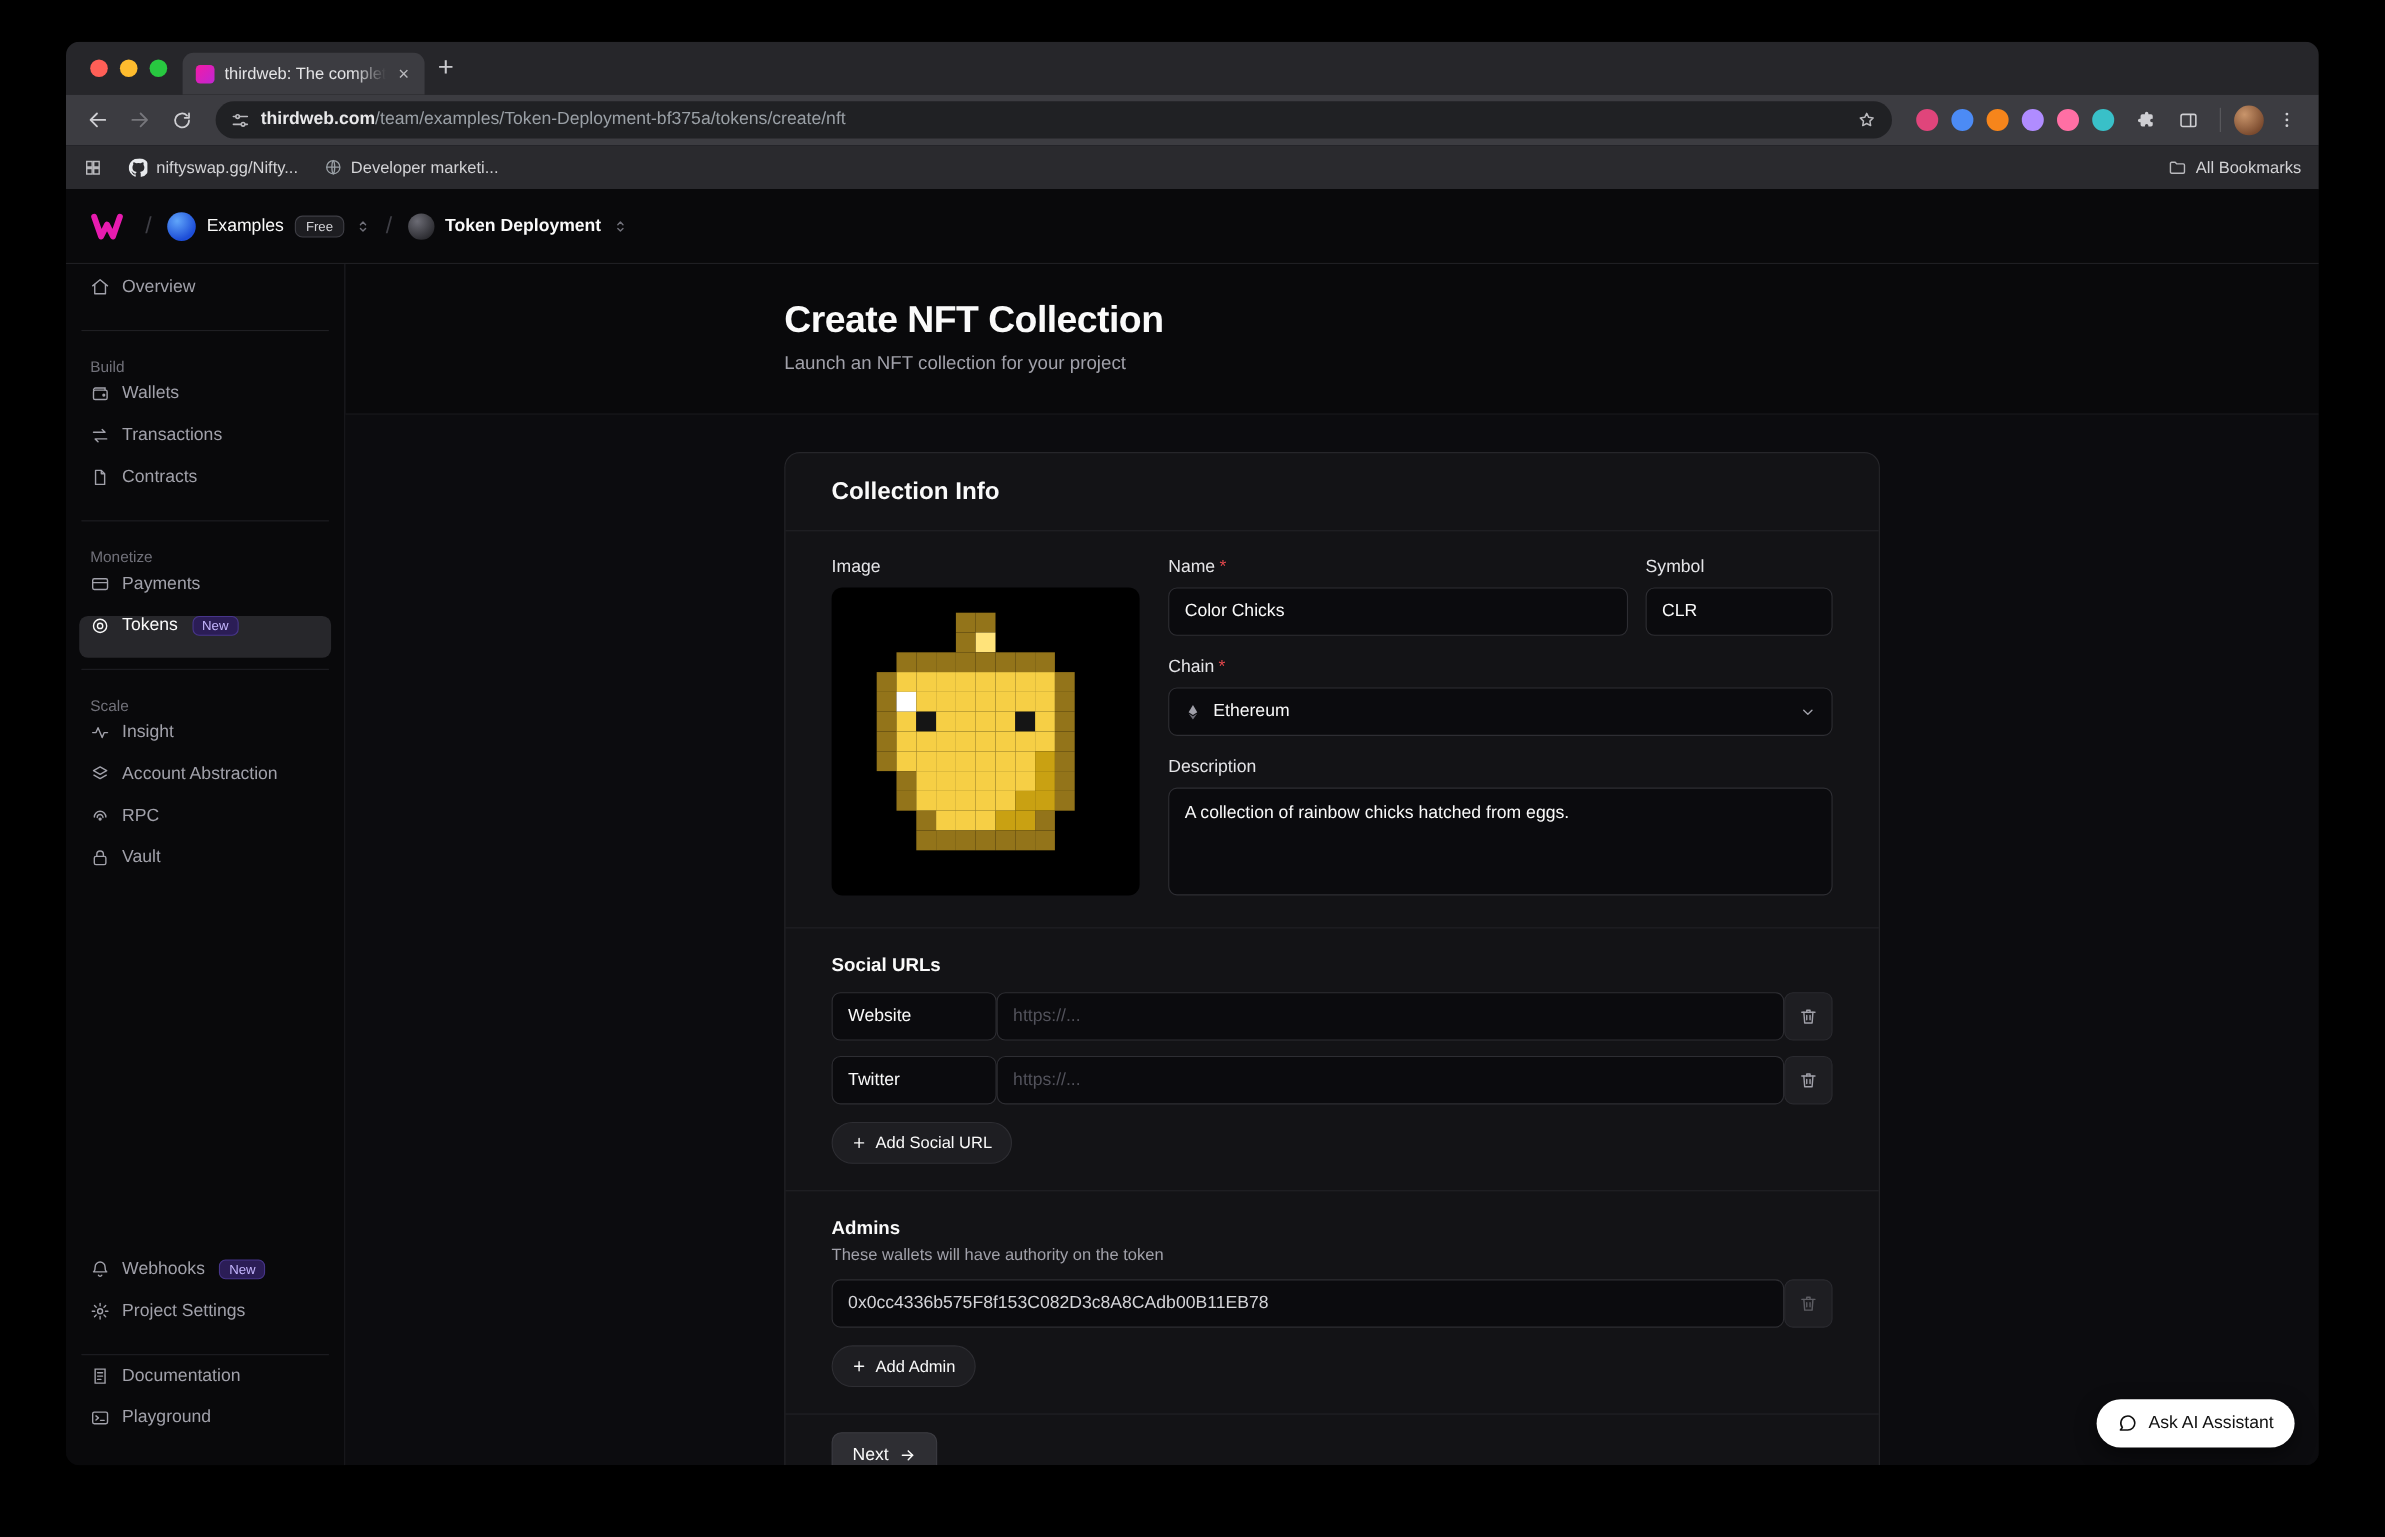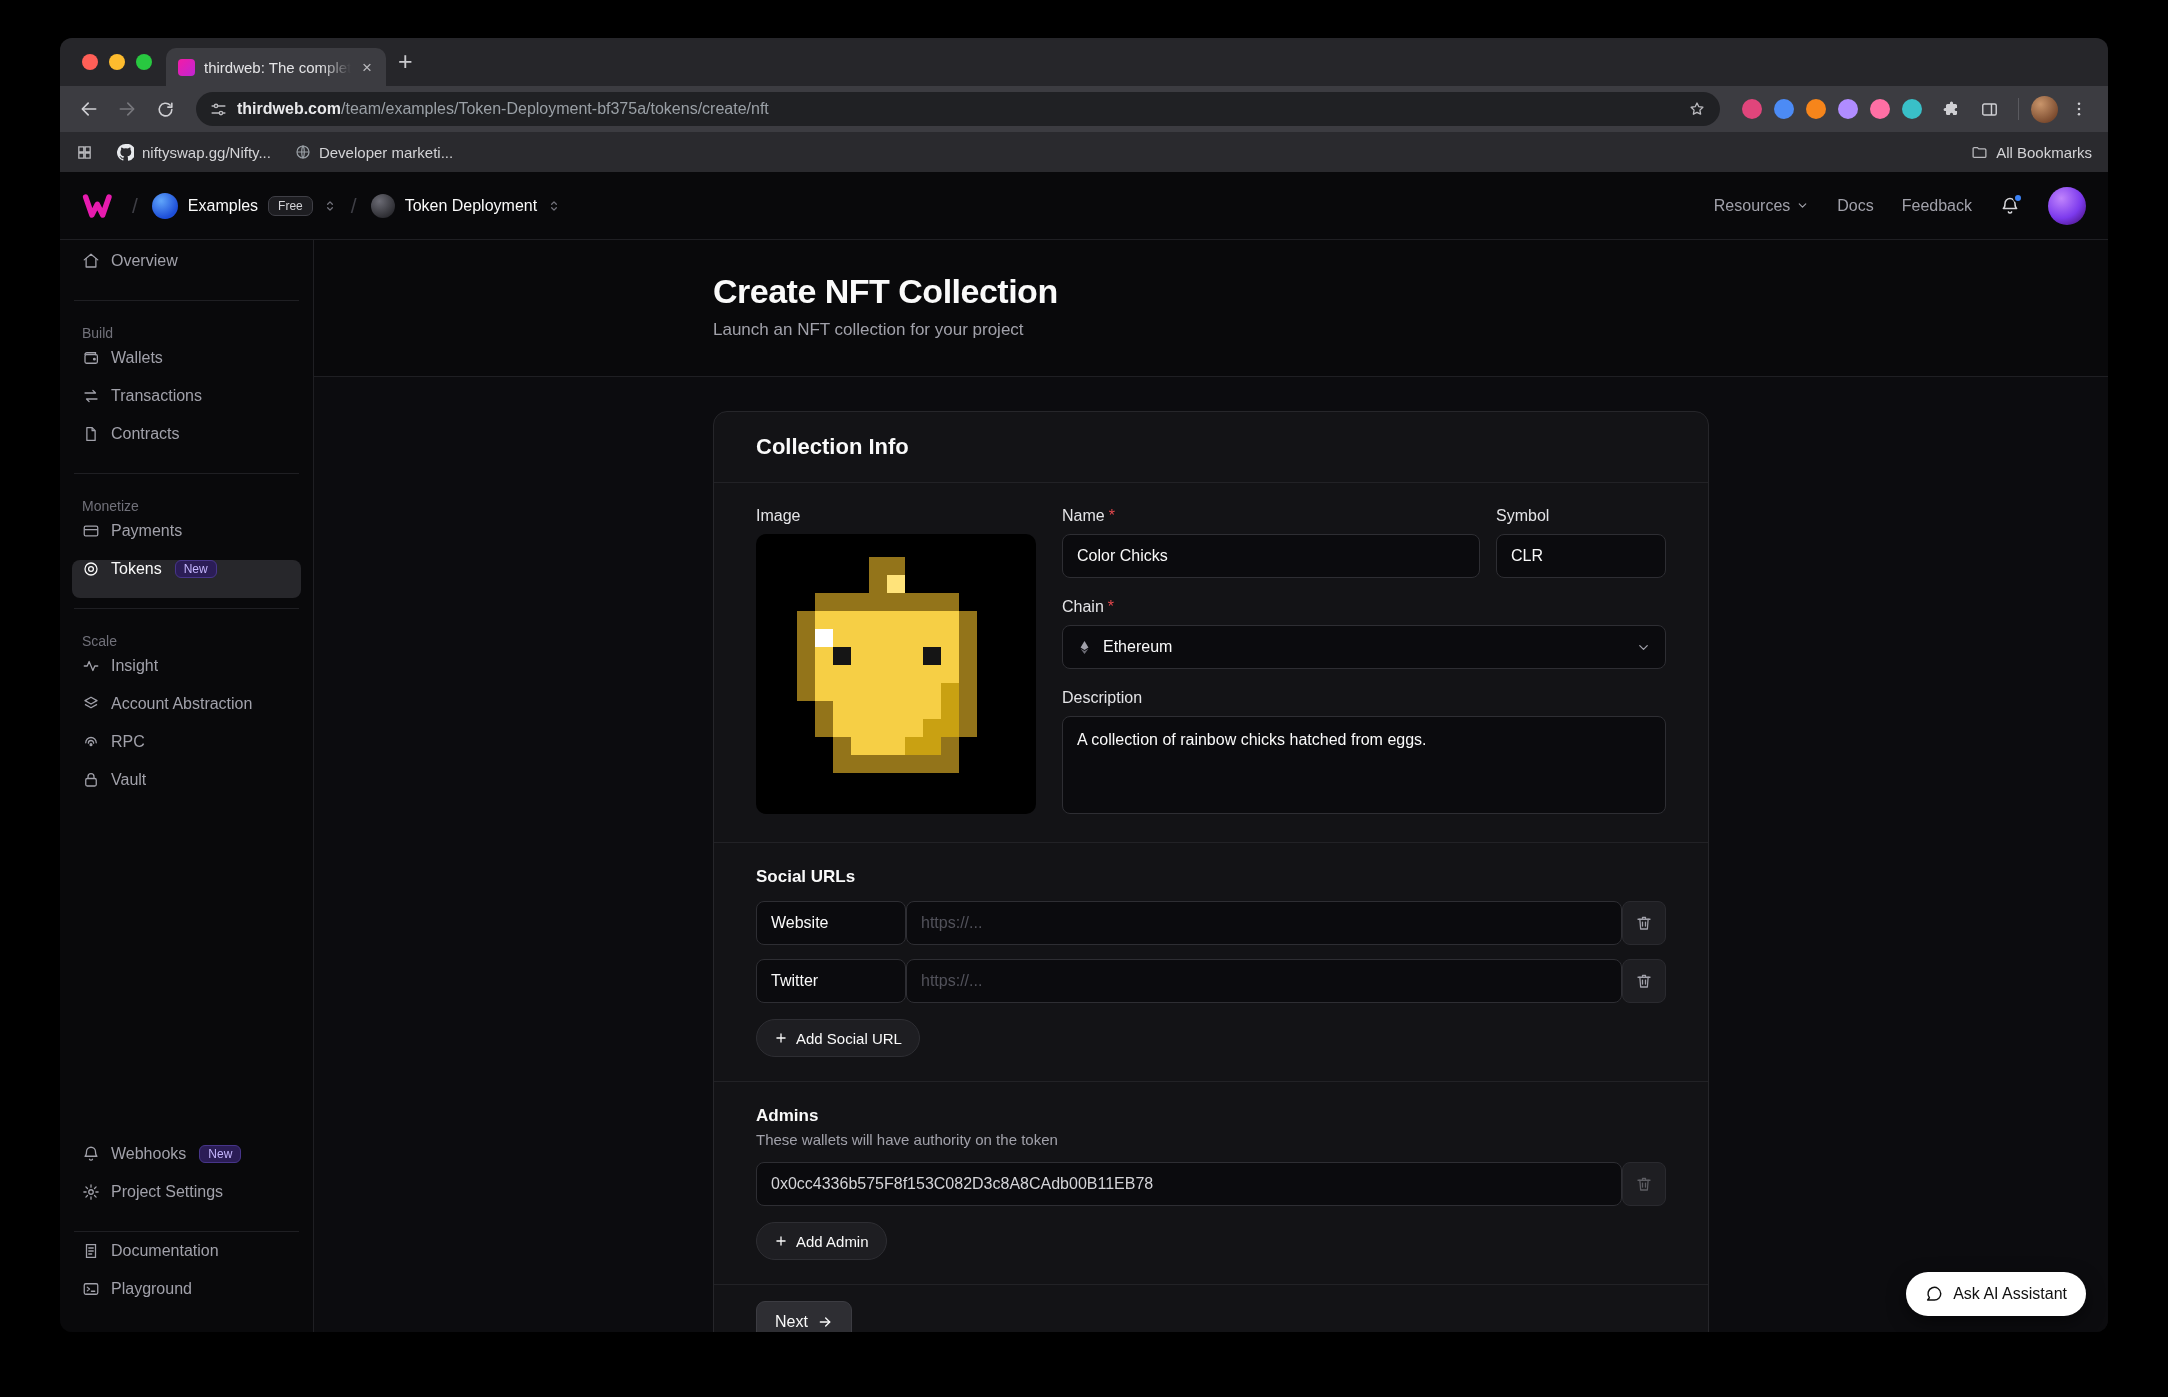--- a/index.html
+++ b/index.html
@@ -47,21 +47,21 @@
 
   
   .page { flex:1; background:#09090b; display:flex; flex-direction:column; min-height:0; position:relative; }
   .app-header { height:68px; display:flex; align-items:center; padding:0 22px; gap:12px; border-bottom:1px solid #1f1f23; flex:0 0 auto; }
   .slash { color:#3f3f46; font-size:21px; font-weight:300; padding:0 2px; }
   .chip { display:flex; align-items:center; gap:10px; font-size:16px; color:#fafafa; }
   .team-avatar { width:26px; height:26px; border-radius:50%; background:radial-gradient(circle at 35% 30%, #60a5fa, #1d4ed8 70%); }
   .proj-avatar { width:24px; height:24px; border-radius:50%; background:radial-gradient(circle at 35% 30%, #6b6b74, #2c2c31 75%); }
   .badge-outline { font-size:12px; color:#d4d4d8; border:1px solid #3f3f46; background:#1d1d21; padding:2px 9px; border-radius:7px; }
   .updown { color:#71717a; }
-  .proj-name { font-weight:400; }
+  .proj-name { font-weight:700; }
   .hnav { margin-left:auto; display:flex; align-items:center; gap:28px; color:#a1a1aa; font-size:16px; }
   .hnav-item { display:flex; align-items:center; gap:6px; }
   .bell-wrap { position:relative; color:#d4d4d8; }
   .bell-dot { position:absolute; top:-3px; right:-3px; width:10px; height:10px; border-radius:50%; background:#3b82f6; border:2px solid #09090b; }
   .avatar-lg { width:38px; height:38px; border-radius:50%; background:radial-gradient(circle at 35% 30%, #c084fc, #7c3aed 55%, #3b0764); }
 
   .body-row { flex:1; display:flex; min-height:0; }
   .sidebar { width:254px; border-right:1px solid #1f1f23; padding:12px 12px 14px; display:flex; flex-direction:column; flex:0 0 auto; font-size:16px; }
   .side-item { display:flex; align-items:flex-start; gap:11px; padding:0 10px; border-radius:8px; color:#a1a1aa; height:38px; flex:0 0 auto; }
   .side-item .lbl { white-space:nowrap; overflow:hidden; text-overflow:ellipsis; }
@@ -256,42 +256,20 @@
       <span class="chip">
         <span class="proj-avatar"></span>
         <span class="proj-name">Token Deployment</span>
         <span class="updown">
           <svg width="14" height="14" viewBox="0 0 24 24" fill="none" stroke="currentColor" stroke-width="2.2" stroke-linecap="round" stroke-linejoin="round">
               <path d="M8 9l4-4 4 4"></path>
               <path d="M8 15l4 4 4-4"></path>
             </svg>
         </span>
       </span>
-      <div class="hnav">
-        <span class="hnav-item">
-          <span>Resources</span>
-          <svg width="13" height="13" viewBox="0 0 24 24" fill="none" stroke="currentColor" stroke-width="2.2" stroke-linecap="round" stroke-linejoin="round">
-              <path d="M6 9l6 6 6-6"></path>
-            </svg>
-        </span>
-        <span class="hnav-item">
-            <span>Docs</span>
-          </span>
-        <span class="hnav-item">
-            <span>Feedback</span>
-          </span>
-        <span class="bell-wrap">
-          <svg width="20" height="20" viewBox="0 0 24 24" fill="none" stroke="currentColor" stroke-width="1.8" stroke-linecap="round" stroke-linejoin="round">
-              <path d="M6 9a6 6 0 1 1 12 0c0 5 2 6 2 6H4s2-1 2-6"></path>
-              <path d="M10 19a2.2 2.2 0 0 0 4 0"></path>
-            </svg>
-          <span class="bell-dot"></span>
-        </span>
-        <span class="avatar-lg"></span>
-      </div>
     </div>
 
     <div class="body-row">
 
       <div class="sidebar">
         <div class="side-item">
           <svg width="18" height="18" viewBox="0 0 24 24" fill="none" stroke="currentColor" stroke-width="1.7" stroke-linecap="round" stroke-linejoin="round">
               <path d="M3 10.5 12 3l9 7.5"></path>
               <path d="M5.5 8.8V20h13V8.8"></path>
             </svg>

